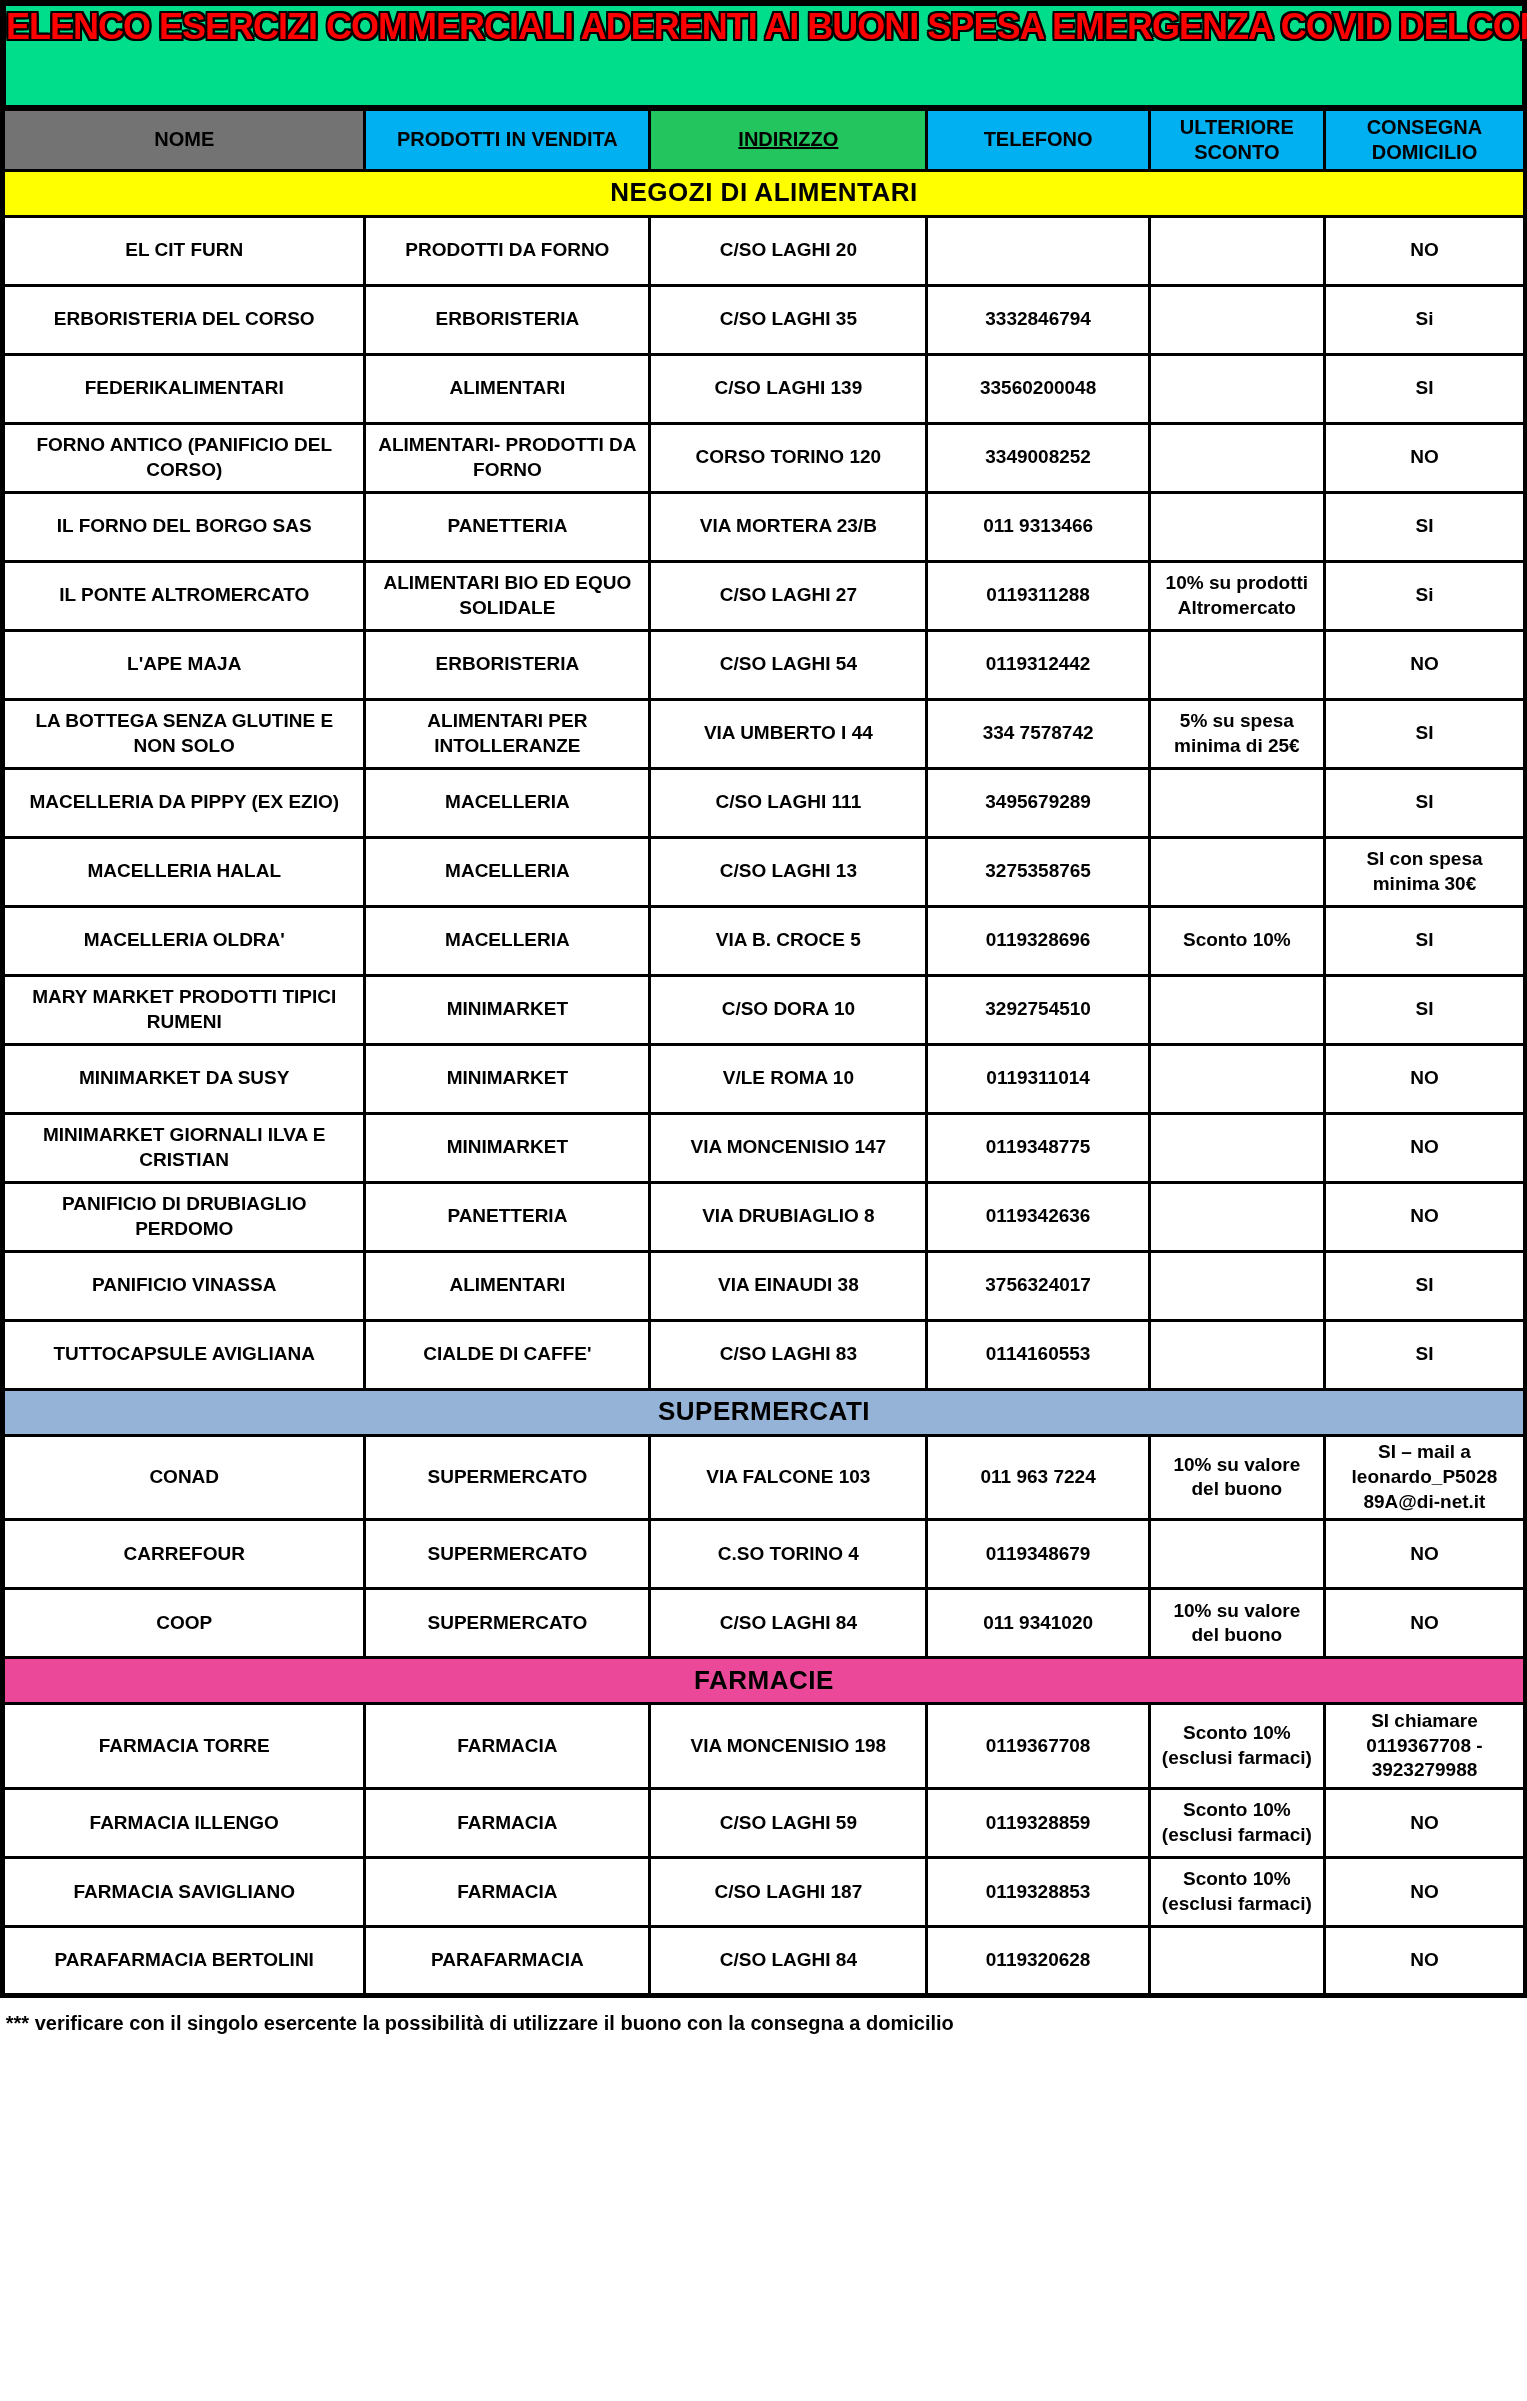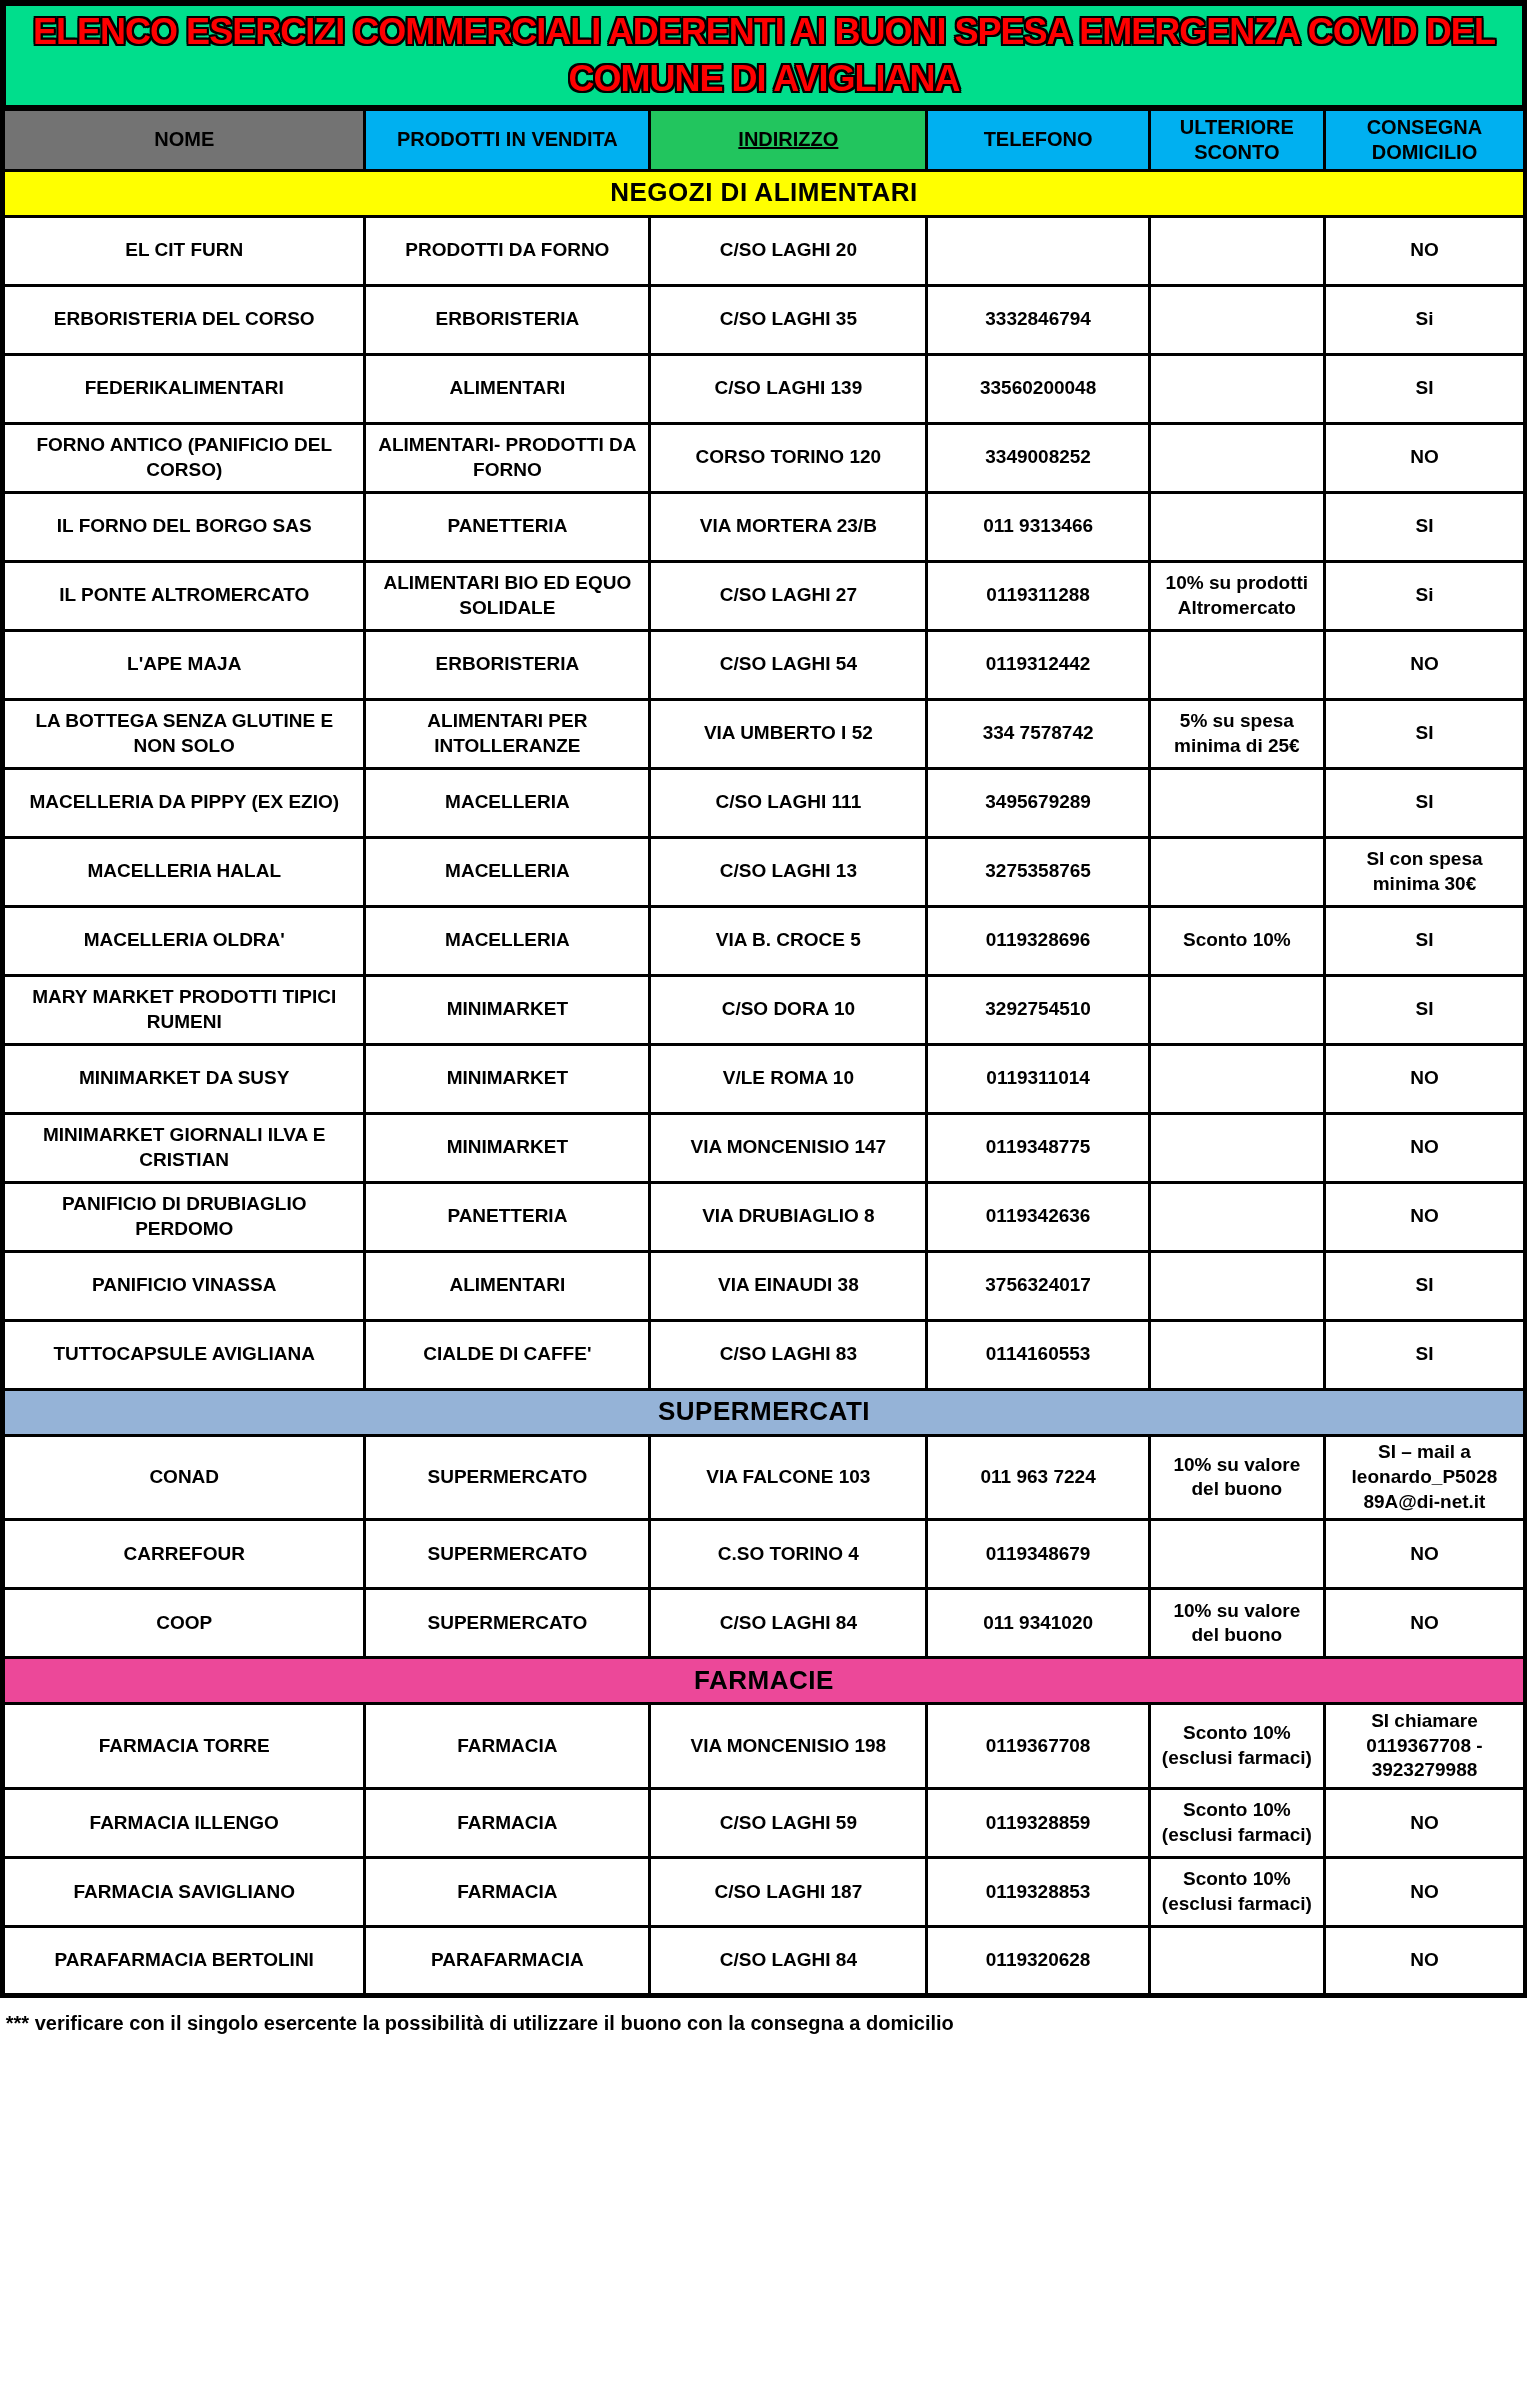--- a/index.html
+++ b/index.html
@@ -13,23 +13,23 @@
     box-sizing: border-box;
     background: #fff;
   }
   .title-band {
     box-sizing: border-box;
     border: 6.7px solid #000;
     border-bottom-width: 3.8px;
     background: #00DE8C;
     height: 108px;
     display: flex;
-    flex-direction: column;
+    flex-direction: row;
     justify-content: space-evenly;
-    align-items: center;
+    align-items: flex-start;
     text-align: center;
   }
   .title-line {
     font-size: 36px;
     font-weight: 800;
     letter-spacing: -1px;
     color: #FF0000;
     white-space: nowrap;
     text-shadow:
       -1.9px -1.9px 0 #000, 1.9px -1.9px 0 #000,
@@ -162,21 +162,21 @@
           <td>L'APE MAJA</td>
           <td>ERBORISTERIA</td>
           <td>C/SO LAGHI 54</td>
           <td>0119312442</td>
           <td></td>
           <td>NO</td>
         </tr>
         <tr>
           <td>LA BOTTEGA SENZA GLUTINE E NON SOLO</td>
           <td>ALIMENTARI PER INTOLLERANZE</td>
-          <td>VIA UMBERTO I 52</td>
+          <td>VIA UMBERTO I 44</td>
           <td>334 7578742</td>
           <td>5%  su spesa minima di 25€</td>
           <td>SI</td>
         </tr>
         <tr>
           <td>MACELLERIA DA PIPPY (EX EZIO)</td>
           <td>MACELLERIA</td>
           <td>C/SO LAGHI 111</td>
           <td>3495679289</td>
           <td></td>

